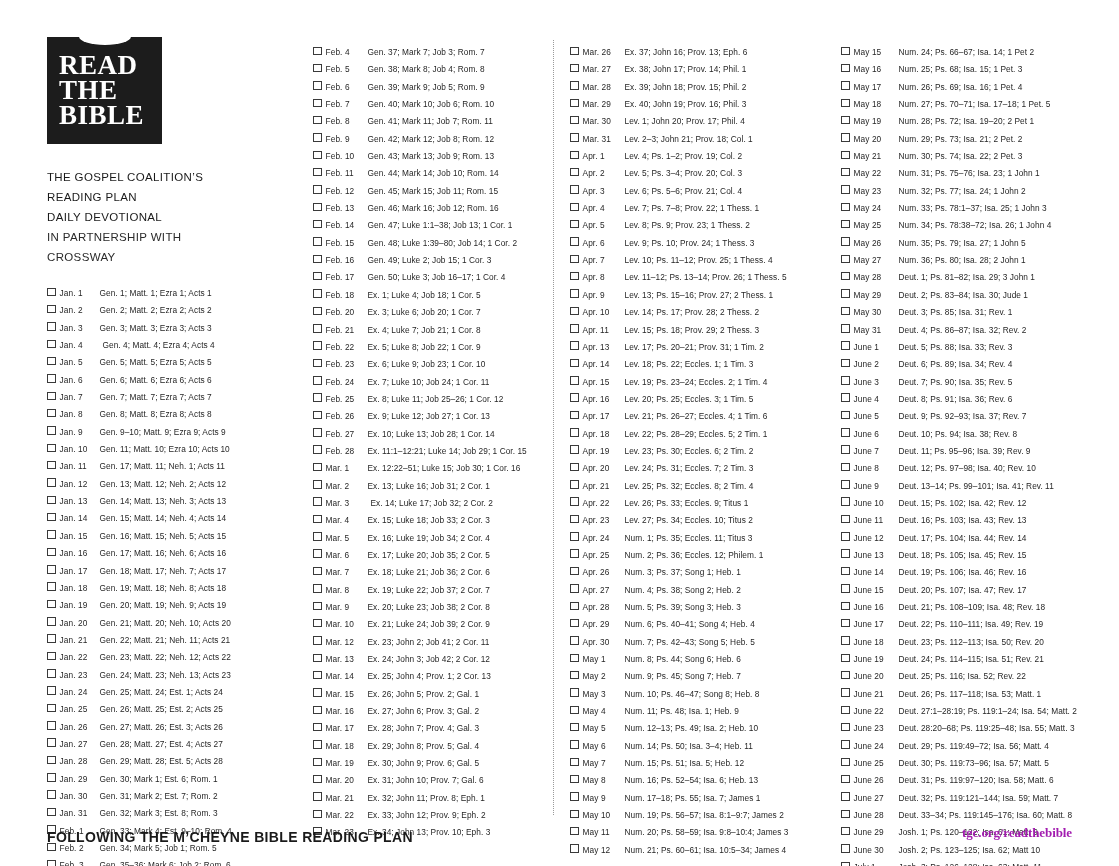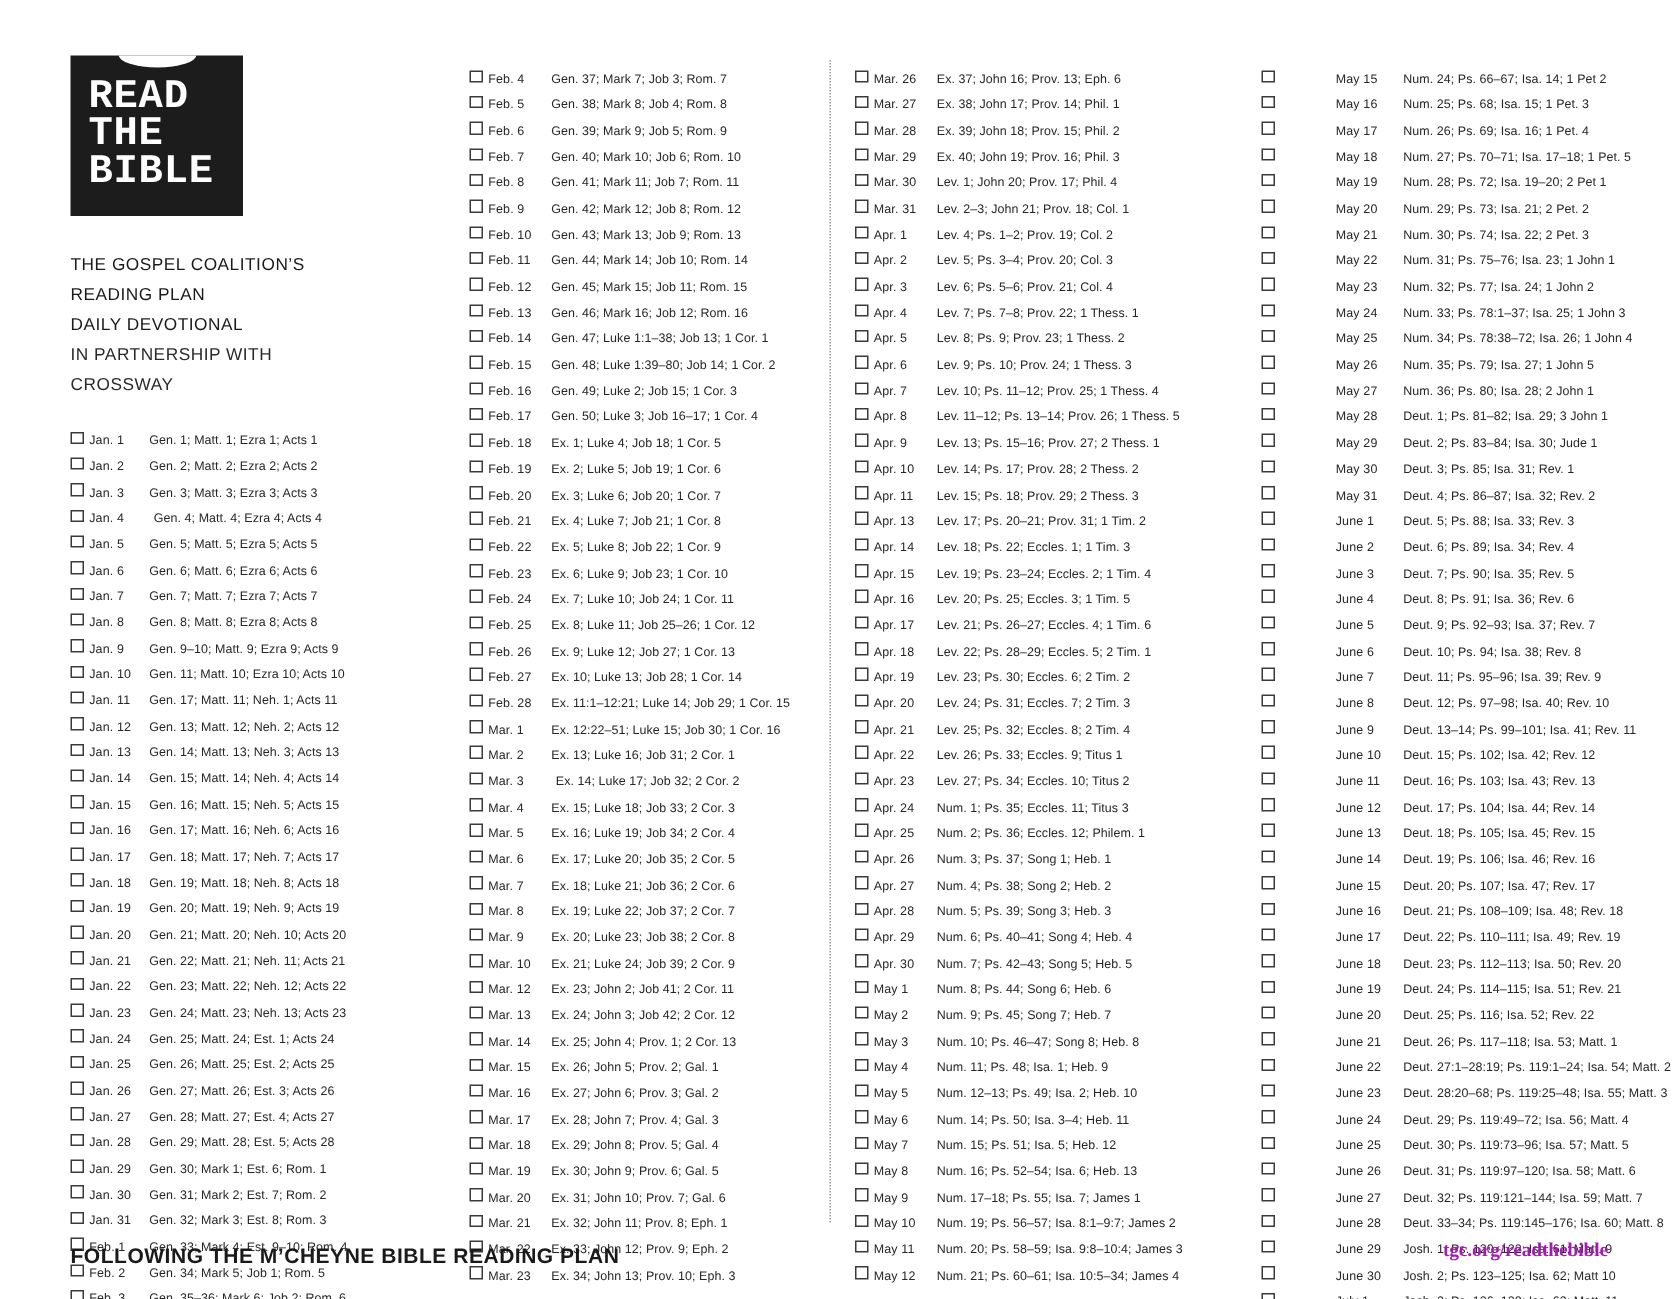--- a/index.html
+++ b/index.html
@@ -40,21 +40,21 @@
     margin-left: -26px;
     background: #ffffff;
     border-radius: 0 0 50% 50%;
   }
   #logo-words {
     position: absolute;
     left: 12px;
     top: 16px;
     right: 9px;
     color: #ffffff;
-    font-family: Liberation Mono, monospace;
+    font-family: Liberation Serif, serif;
     font-weight: bold;
     font-size: 27px;
     line-height: 25px;
     letter-spacing: 0.5px;
   }
   #logo-words span { display: block; }
 
   #brand-lines {
     margin-top: 23px;
     font-size: 11.5px;
@@ -98,21 +98,21 @@
     top: 0px;
   }
   .date {
     flex: 0 0 auto;
     width: 40px;
     color: #262626;
     letter-spacing: 0.1px;
   }
   #col-2 .date,
   #col-3 .date { width: 42px; }
-  #col-4 .date { width: 45px; margin-left: 37px; }
+  #col-4 .date { width: 45px; }
   .refs {
     flex: 1 1 auto;
     color: #262626;
     letter-spacing: 0.05px;
   }
   .entry.indented .refs { padding-left: 3px; }
 
   
   #fold-divider {
     position: absolute;
@@ -409,25 +409,20 @@
       <span class="date">Feb. 17</span>
       <span class="refs">Gen. 50; Luke 3; Job 16–17; 1 Cor. 4</span>
     </div>
     <div class="entry">
       <span class="chk"></span>
       <span class="date">Feb. 18</span>
       <span class="refs">Ex. 1; Luke 4; Job 18; 1 Cor. 5</span>
     </div>
     <div class="entry">
       <span class="chk"></span>
-      <span class="date">Feb. 19</span>
-      <span class="refs">Ex. 2; Luke 5; Job 19; 1 Cor. 6</span>
-    </div>
-    <div class="entry">
-      <span class="chk"></span>
       <span class="date">Feb. 20</span>
       <span class="refs">Ex. 3; Luke 6; Job 20; 1 Cor. 7</span>
     </div>
     <div class="entry">
       <span class="chk"></span>
       <span class="date">Feb. 21</span>
       <span class="refs">Ex. 4; Luke 7; Job 21; 1 Cor. 8</span>
     </div>
     <div class="entry">
       <span class="chk"></span>

